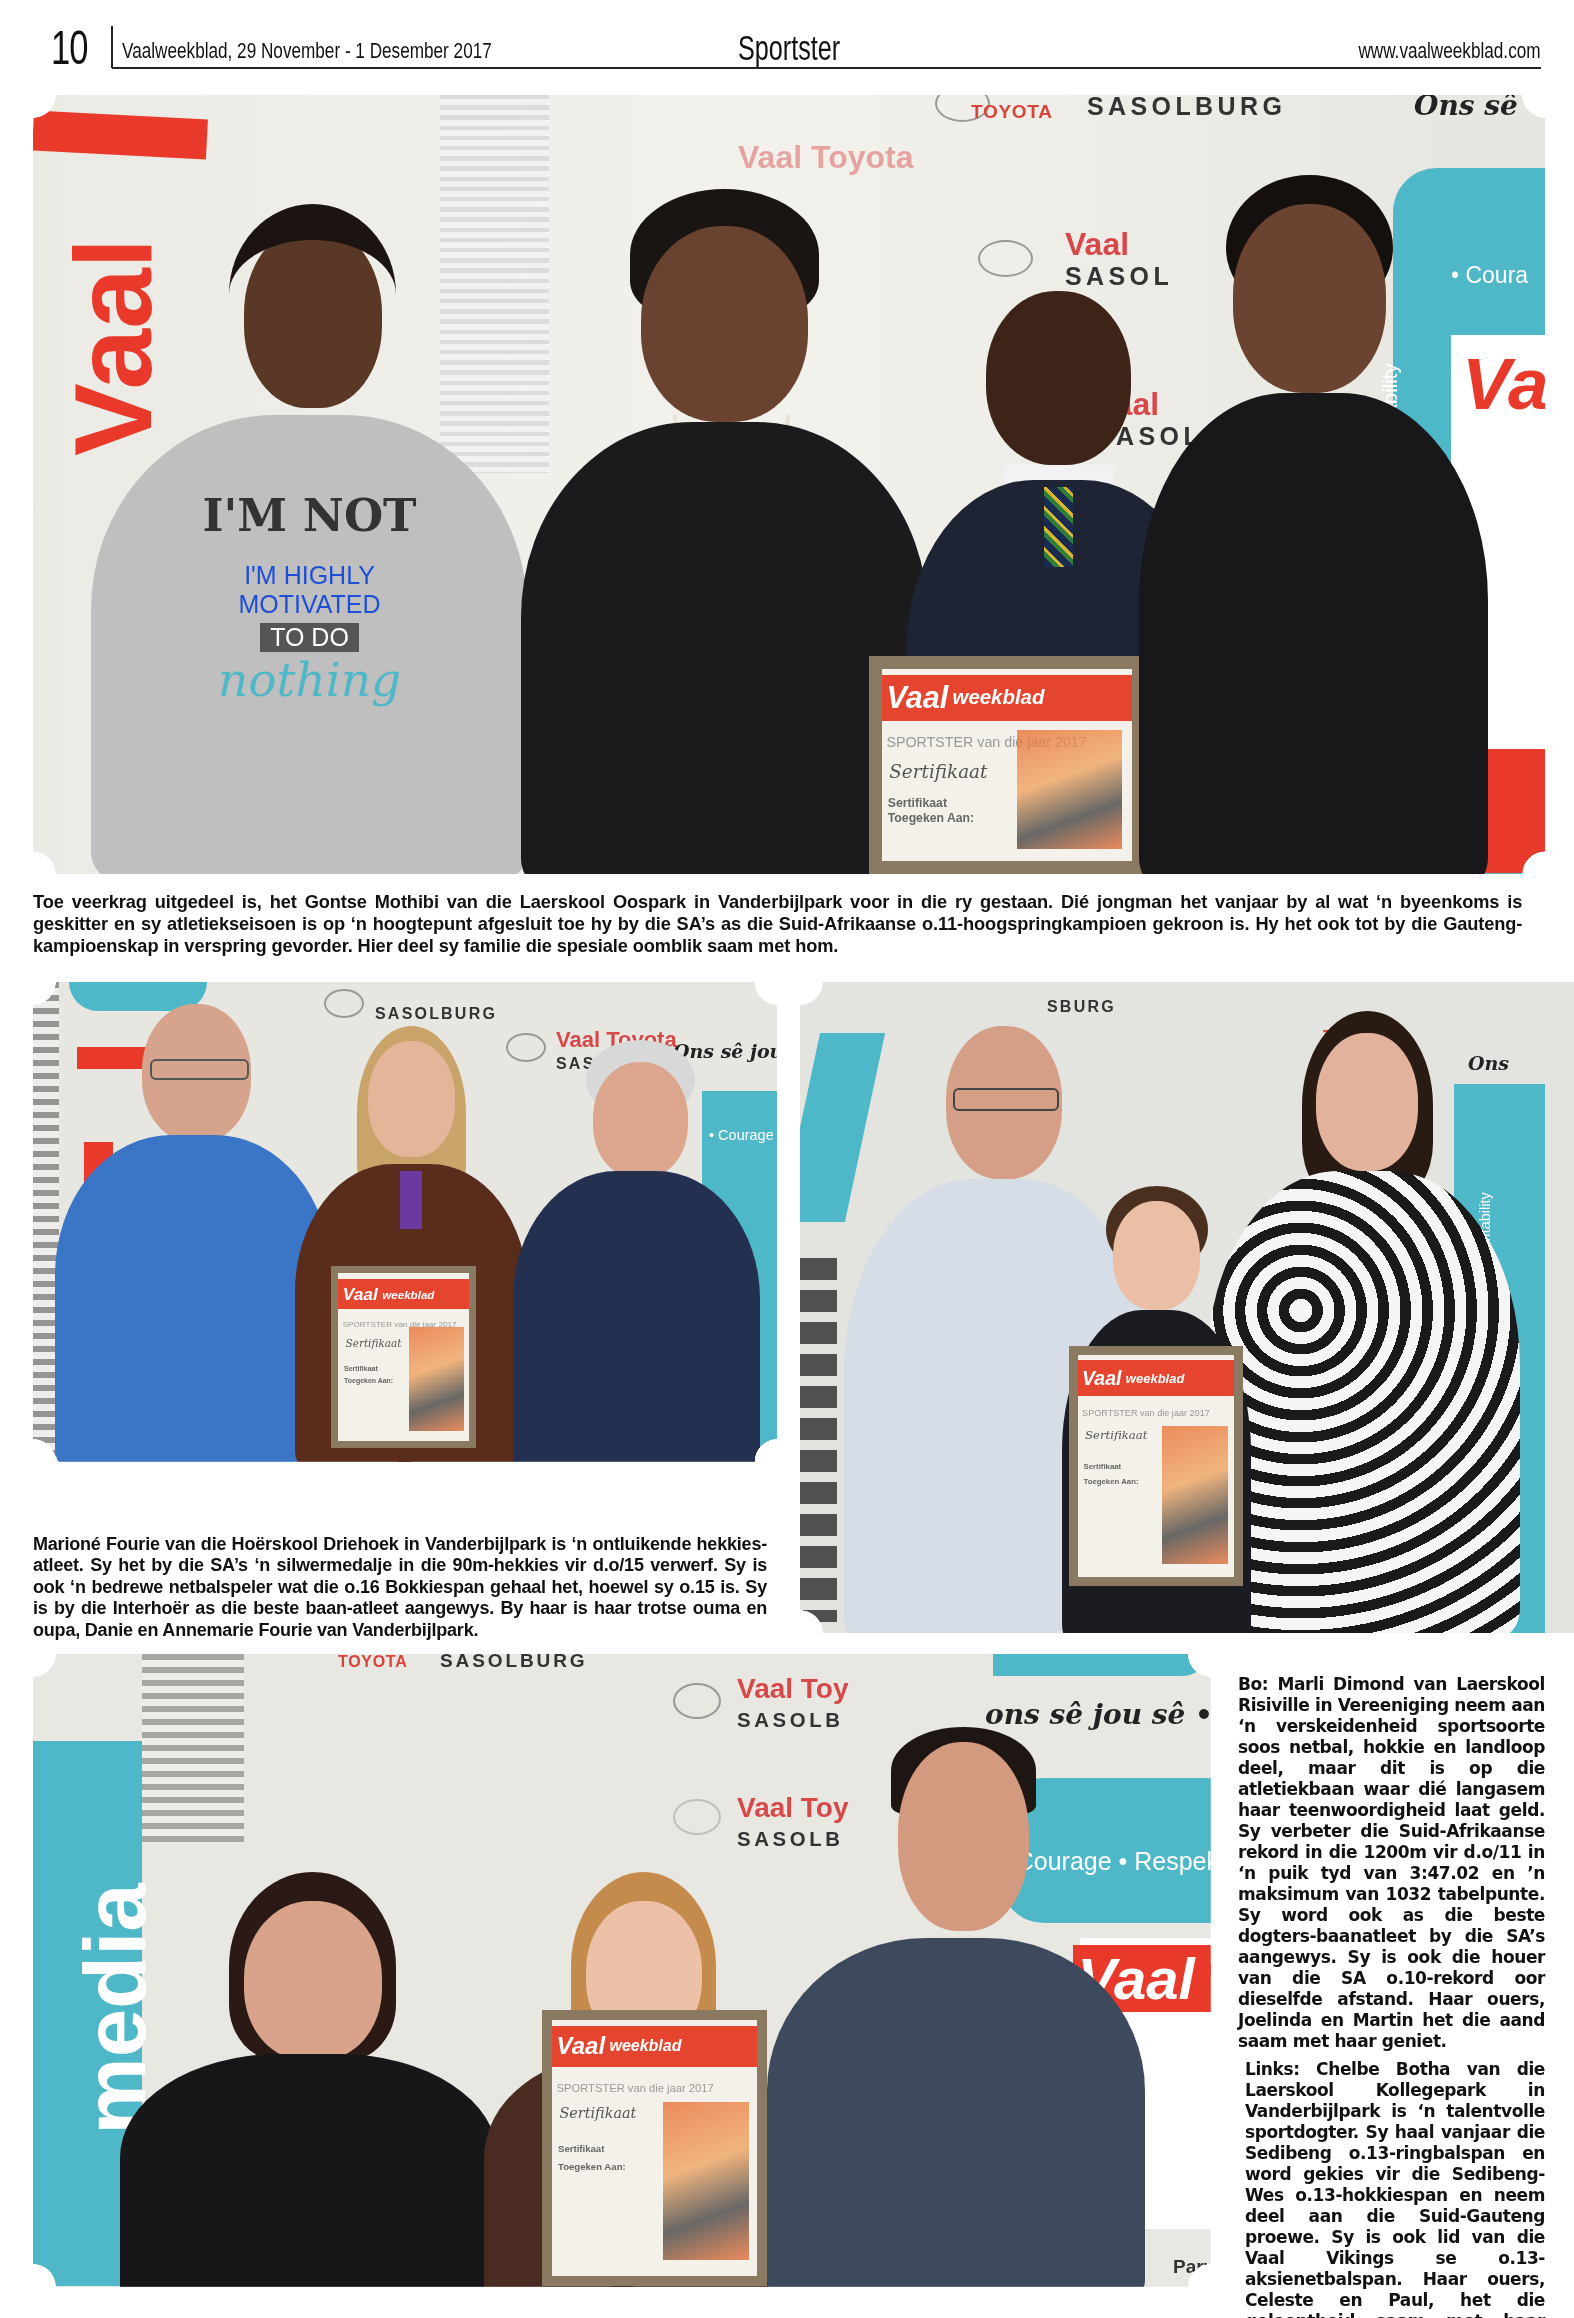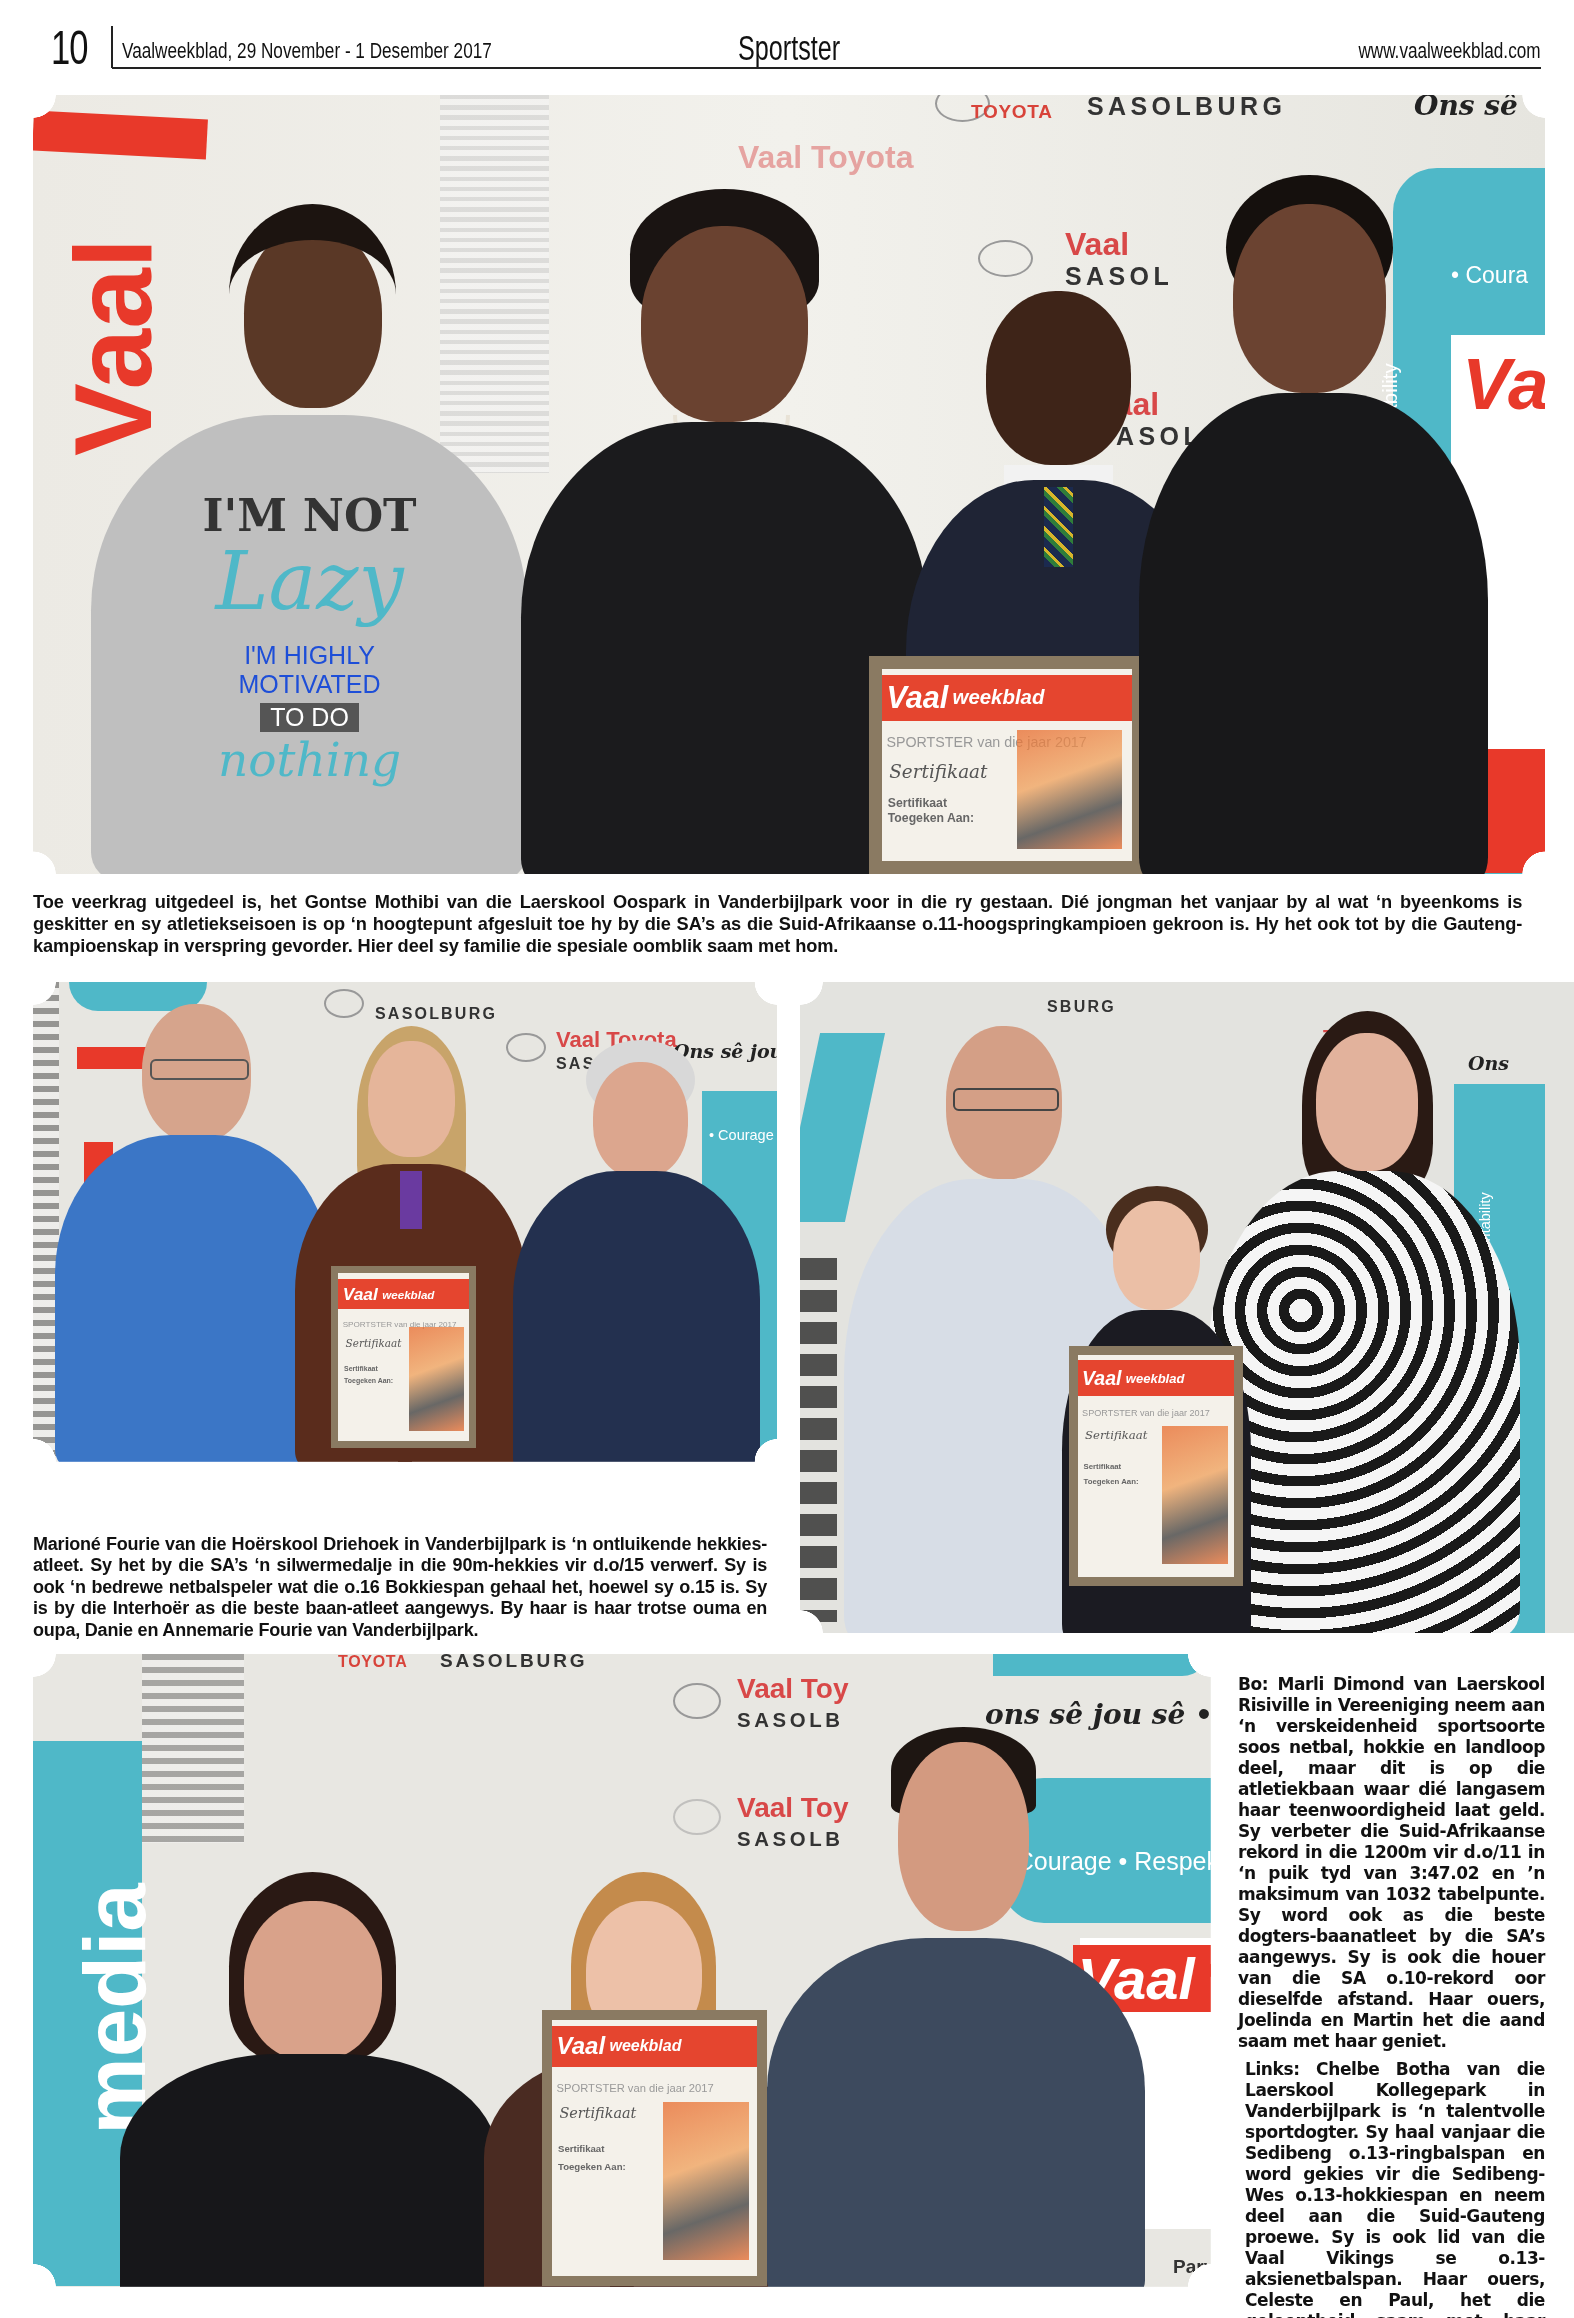--- a/index.html
+++ b/index.html
@@ -111,21 +111,20 @@
   <div style="position:absolute; left:1418px; top:240px; width:95px; height:509px; background:#fff;"></div>
   <div class="bd-text" style="left:1429px; top:247px; font-size:73px; color:#e8392a; font-style:italic;">Vaal</div>
   <div class="bd-red-bar" style="left:1447px; top:654px; width:65px; height:124px;"></div>
 
   <div class="person" style="left:29px; top:73px; width:480px; height:707px;">
     <div class="head" style="left:182px; top:58px; width:138px; height:182px; background:#5a3826;"></div>
     <div style="position:absolute; left:167px; top:36px; width:167px; height:145px; border-radius:50%; border-top:36px solid #1c1410;"></div>
     <div class="body" style="left:29px; top:247px; width:436px; height:465px; background:#bfbfbf;"></div>
     <div style="position:absolute; left:131px; top:305px; width:233px; text-align:center;">
       <div style="font-family:'DejaVu Serif',serif; font-size:45px; color:#333; font-weight:700;margin-top:16px;">I'M NOT</div>
-      <div style="font-family:'DejaVu Serif',serif; font-style:italic; font-size:80px; color:#4fb8c8; line-height:80px;">Lazy</div>
       <div style="font-size:25px; color:#1d4ed8; margin-top:19px;">I'M HIGHLY MOTIVATED</div>
       <div style="font-size:25px; color:#fff; background:#555; display:inline-block; padding:0 10.2px; margin-top:4.4px;">TO DO</div>
       <div style="font-family:'DejaVu Serif',serif; font-style:italic; font-size:47px; color:#4fb8c8;">nothing</div>
     </div>
   </div>
 
   <div class="person" style="left:473px; top:87px; width:436px; height:692px;">
     <div style="position:absolute; left:124px; top:7.3px; width:189px; height:131px; border-radius:50% 50% 30% 30%; background:#1a1412;"></div>
     <div class="head" style="left:135px; top:44px; width:167px; height:196px; background:#6a4230;"></div>
     <div style="position:absolute; left:167px; top:233px; width:109px; height:51px; border:4.4px solid #e8e2d6; border-top:none; border-radius:0 0 58px 58px;"></div>

